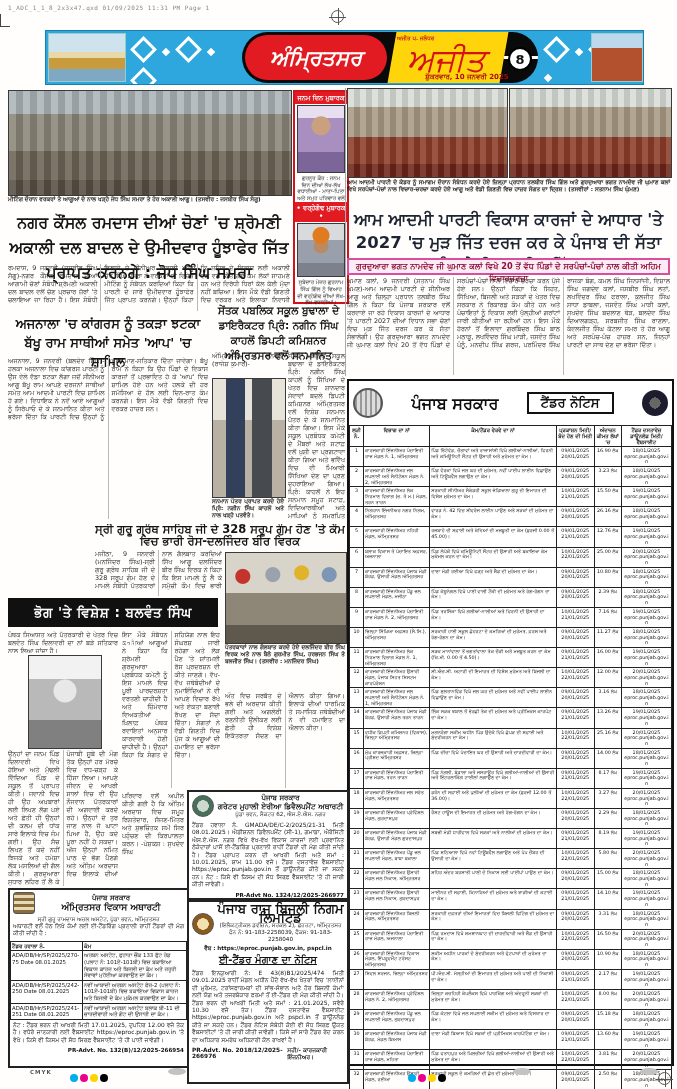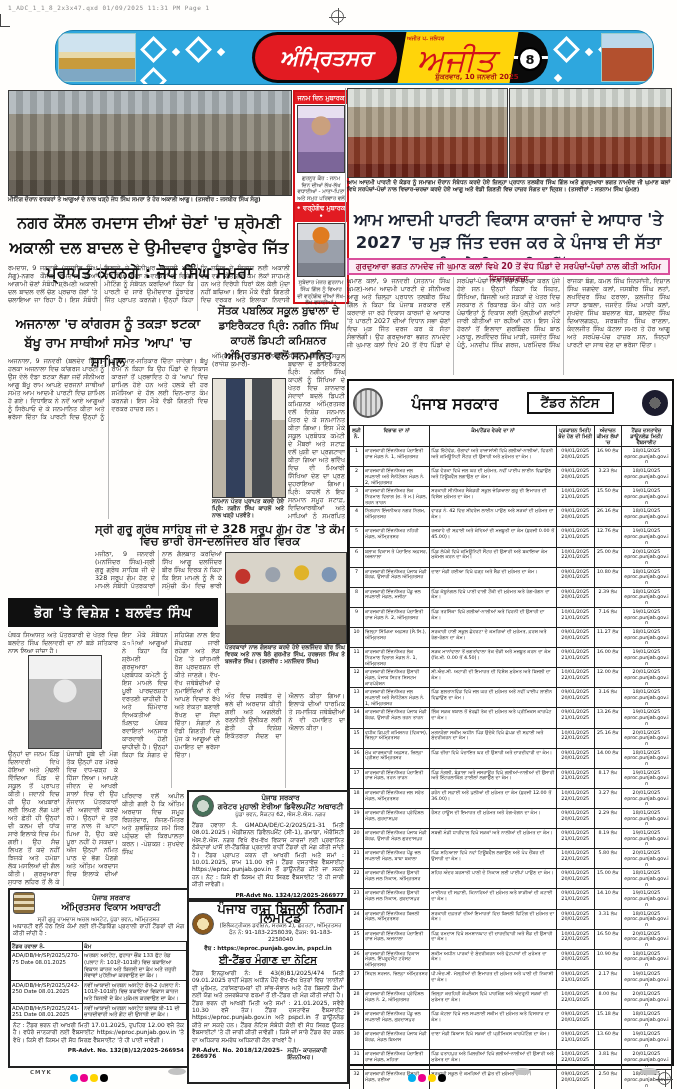--- a/index.html
+++ b/index.html
@@ -118,21 +118,21 @@
 </head>
 <body>
 
 <div class="page">
 
   <div class="abs printline" style="left:8px;top:4px;">1_ADC_1_1_8_2x3x47.qxd  01/09/2025  11:31 PM  Page 1</div>
   <div class="abs regcross" style="left:331px;top:10px;"></div>
   <div class="abs cropmark" style="left:0;top:26px;width:10px;height:1px;"></div>
   <div class="abs cropmark" style="left:0;top:14px;width:1px;height:13px;"></div>
 
-  <div class="abs masthead" style="left:55px;top:30px;width:597px;height:53px;border-radius:18px;">
+  <div class="abs masthead" style="left:45px;top:30px;width:597px;height:53px;">
     <div class="abs mh-photo ph-temple" style="left:2px;top:2px;width:76px;height:47px;"></div>
     <div class="abs" style="left:82px;top:5px;width:112px;height:45px;">
       <span class="diamond"></span><span class="diamond small"></span><span class="diamond"></span><span class="diamond small"></span><span class="diamond"></span>
     </div>
     <div class="abs oval" style="left:196px;top:1px;width:296px;height:51px;">
       <div class="abs city-capsule" style="left:3px;top:3px;width:142px;height:45px;">ਅੰਮ੍ਰਿਤਸਰ</div>
       <div class="abs yellowseg" style="left:150px;top:0;width:112px;height:51px;"></div>
       <div class="abs ed-label" style="left:155px;top:3px;width:100px;text-align:left;">ਅਜੀਤ ਪ. ਜਲੰਧਰ</div>
       <div class="abs paper-name" style="left:150px;top:9px;width:108px;">ਅਜੀਤ</div>
       <div class="abs date-line" style="left:148px;top:41px;width:112px;text-align:center;">ਸ਼ੁੱਕਰਵਾਰ, 10 ਜਨਵਰੀ 2025</div>

